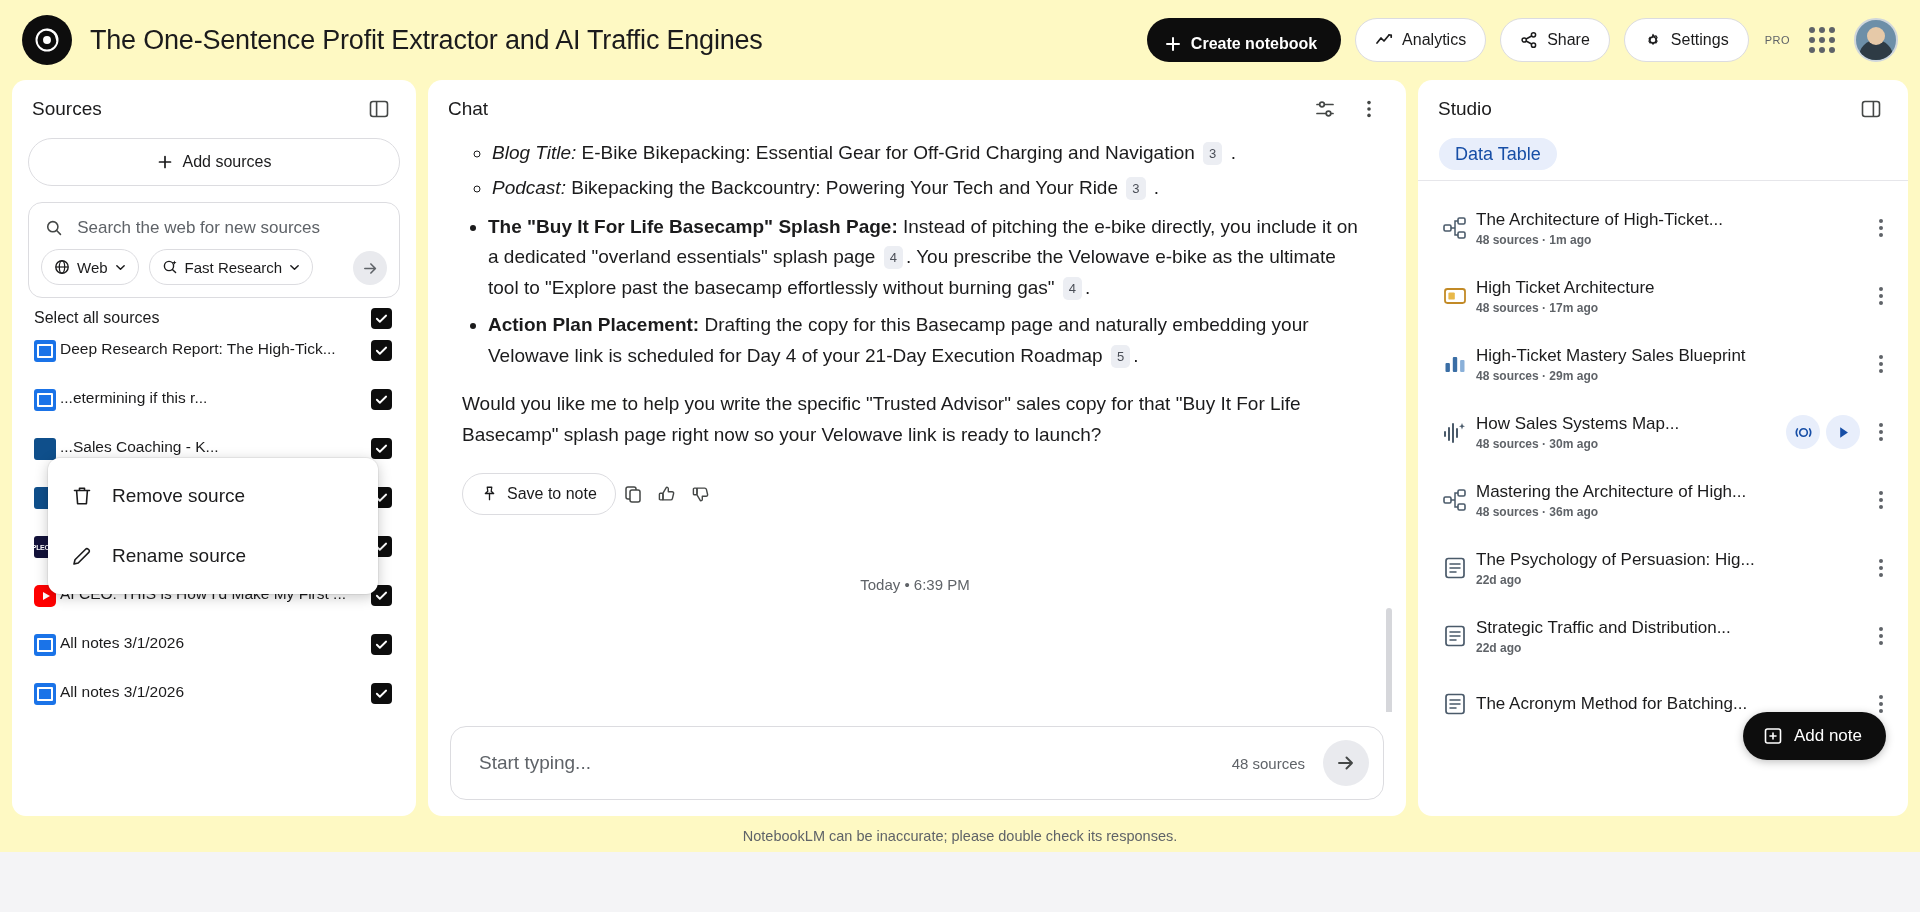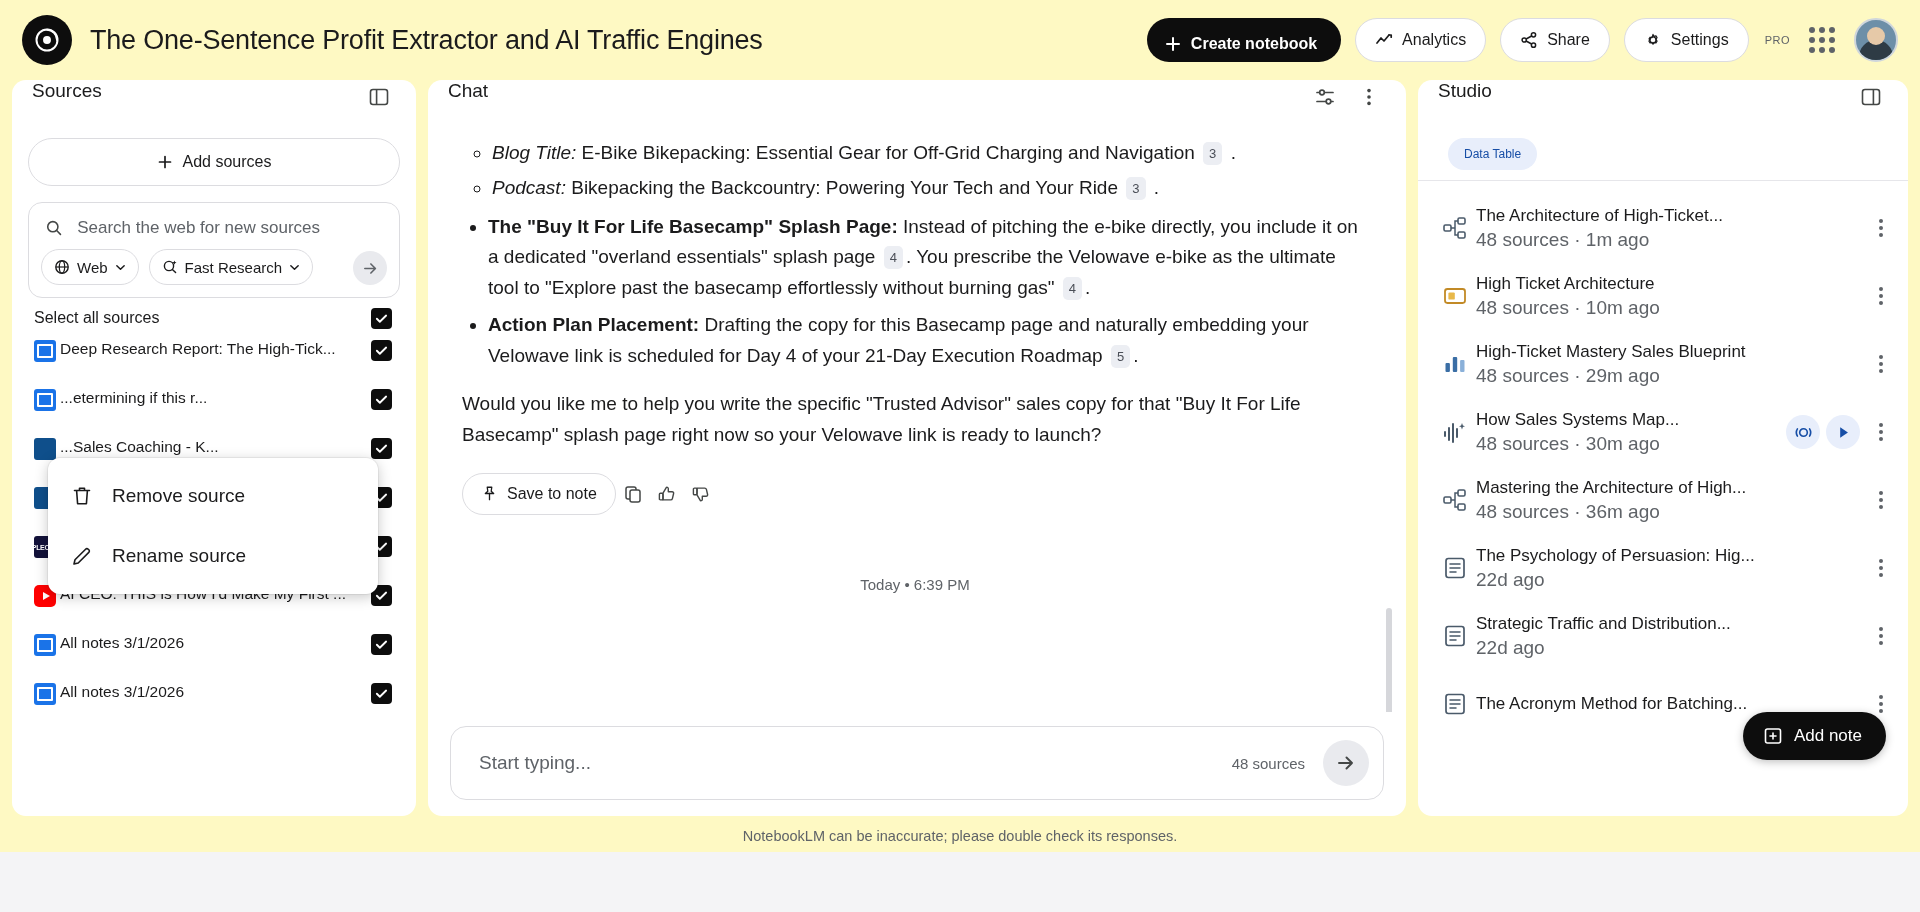--- a/index.html
+++ b/index.html
@@ -136,20 +136,21 @@
     display: flex;
     flex-direction: column;
     min-height: 0;
     position: relative;
     overflow: hidden;
   }
   .panel-head {
     height: 58px;
     flex: 0 0 58px;
     display: flex;
+    align-items: center;
     padding: 0 20px;
     gap: 10px;
   }
   .panel-title {
     font-size: 19px;
     color: #1b1b1c;
   }
   .panel-head .spacer { margin-left: auto; }
   .icon-btn {
     width: 34px; height: 34px;
@@ -404,30 +405,30 @@
   
   .studio { flex: 0 0 490px; }
   .studio-body {
     flex: 1 1 auto;
     overflow: hidden;
     position: relative;
     padding: 0 0 0 0;
   }
   .chip-tab {
     position: absolute;
-    left: 30px;
+    left: 21px;
     top: 0px;
     background: #e8eefb;
     color: #174ea6;
     border-radius: 16px;
     height: 32px;
     display: flex;
     align-items: center;
     padding: 0 16px;
-    font-size: 12px;
+    font-size: 18px;
     cursor: pointer;
   }
   .studio-divider {
     position: absolute;
     left: 0; right: 0; top: 42px;
     height: 1px;
     background: #e6e6ea;
   }
   .studio-list { margin-top: 56px; }
   .studio-row {
@@ -445,24 +446,25 @@
   }
   .studio-text { flex: 1 1 auto; min-width: 0; }
   .studio-title {
     font-size: 17px;
     color: #1b1b1c;
     white-space: nowrap;
     overflow: hidden;
     text-overflow: ellipsis;
   }
   .studio-sub {
-    font-size: 19px;
+    font-size: 12px;
     color: #5f6368;
     margin-top: 3px;
     white-space: nowrap;
+    font-weight: bold;
   }
   .row-actions { display: flex; align-items: center; gap: 6px; flex: 0 0 auto; }
   .round-btn {
     width: 34px; height: 34px;
     border-radius: 50%;
     background: #e8eefb;
     display: flex; align-items: center; justify-content: center;
     color: #174ea6;
     cursor: pointer;
   }
@@ -873,21 +875,21 @@
 
           <div class="studio-row">
             <div class="studio-ico">
               <svg width="26" height="26" viewBox="0 0 26 26">
                 <rect x="3" y="6" width="20" height="14" rx="2.4" fill="none" stroke="#c28a26" stroke-width="1.8"></rect>
                 <rect x="6.4" y="9.4" width="6.4" height="7.2" rx="1.2" fill="#e8b84a"></rect>
               </svg>
             </div>
             <div class="studio-text">
               <div class="studio-title">High Ticket Architecture</div>
-              <div class="studio-sub">48 sources · 10m ago</div>
+              <div class="studio-sub">48 sources · 17m ago</div>
             </div>
             <div class="row-actions">
               <div class="kebab">
                   <i></i>
                   <i></i>
                   <i></i>
                 </div>
             </div>
           </div>
 

